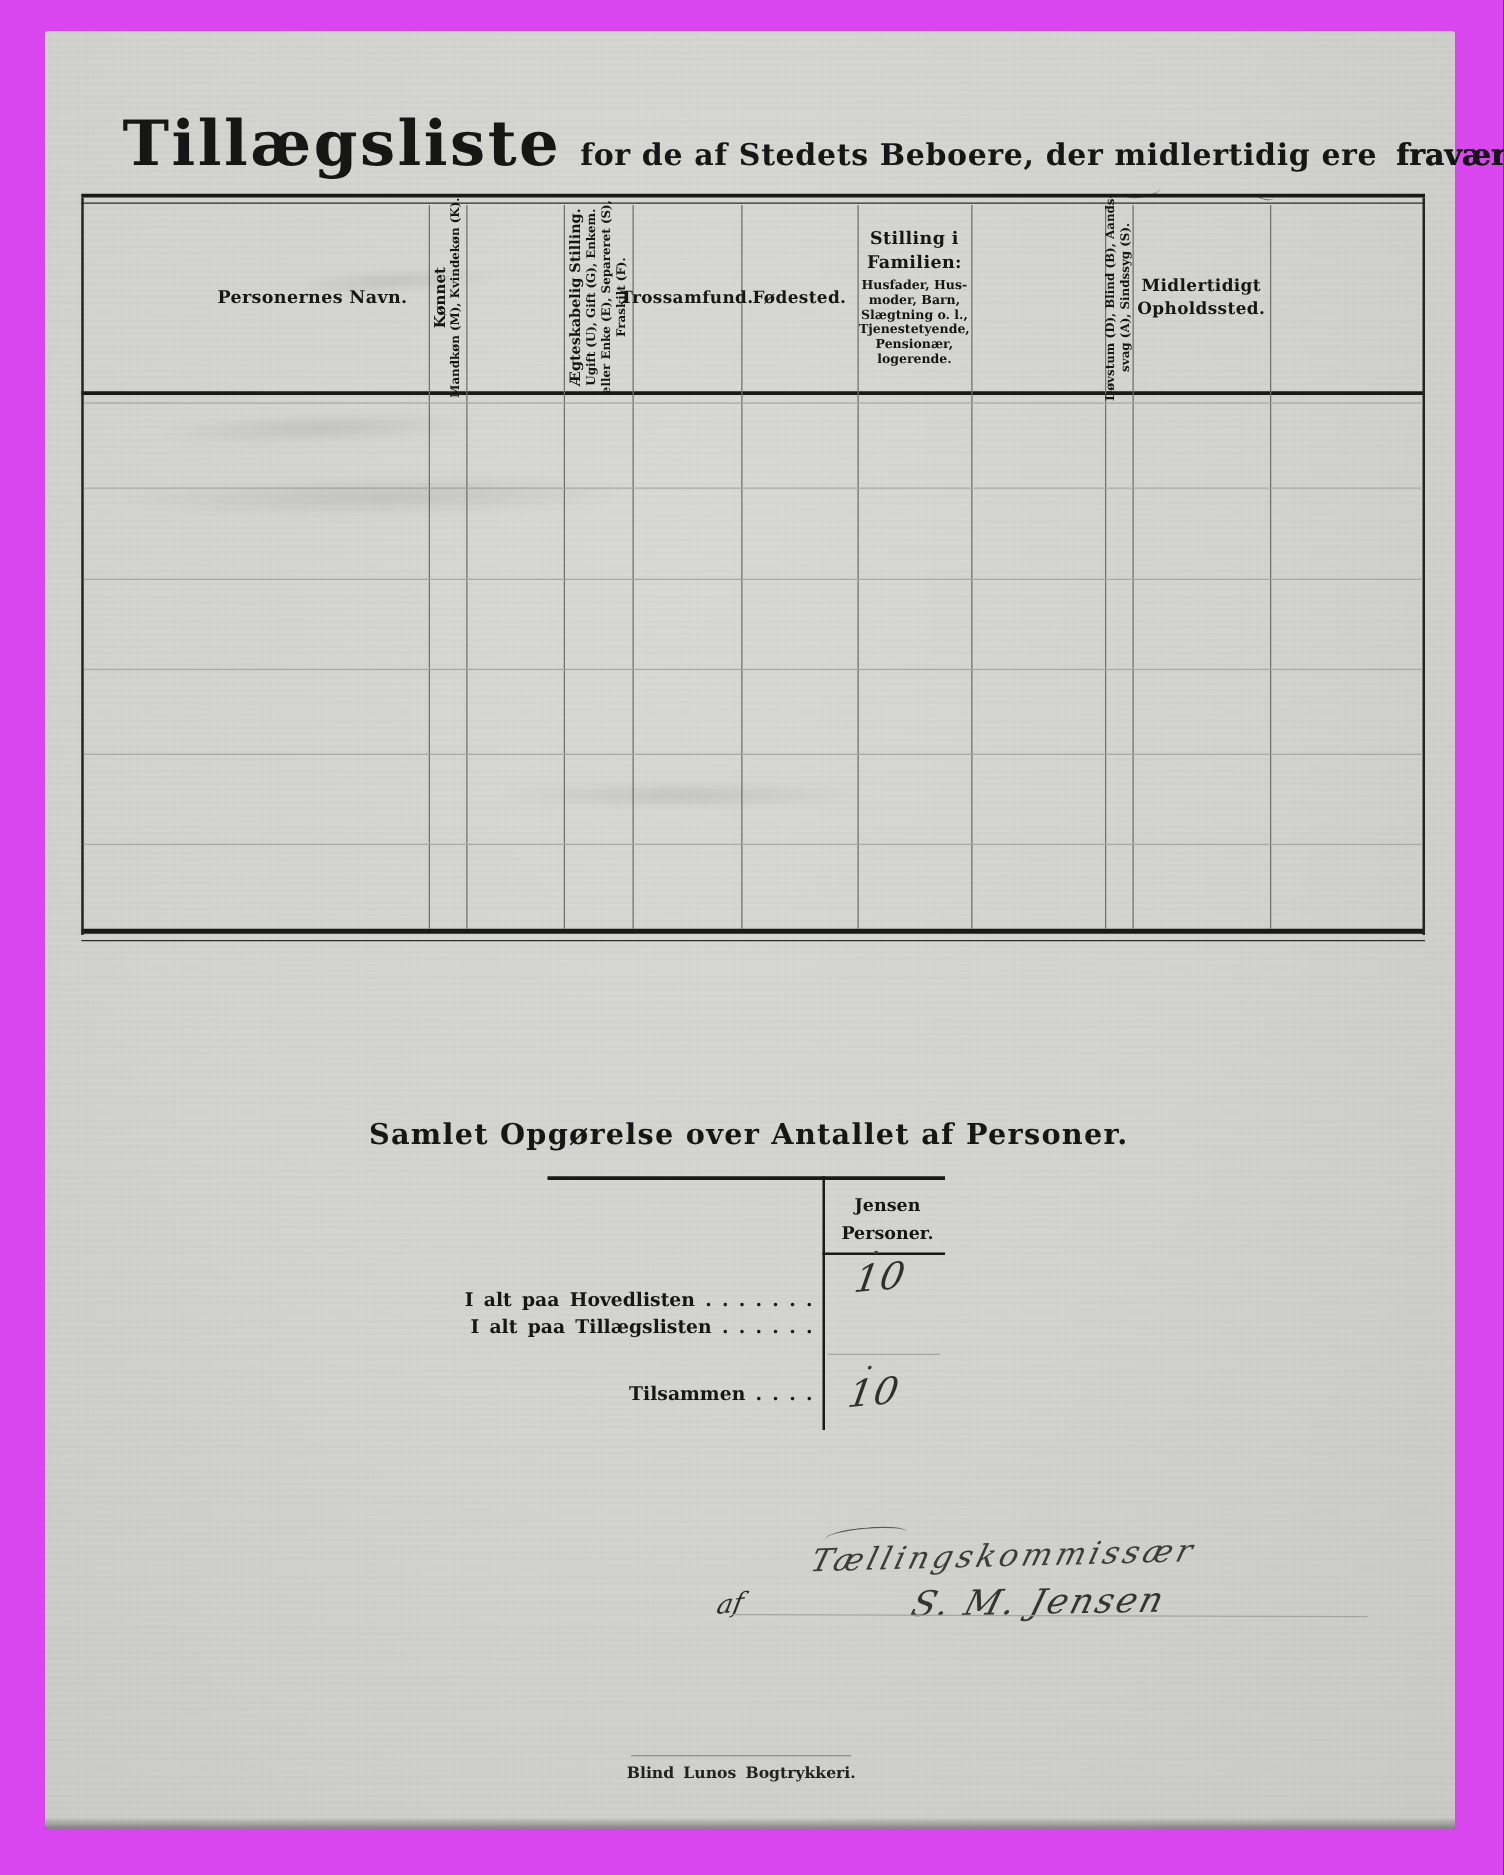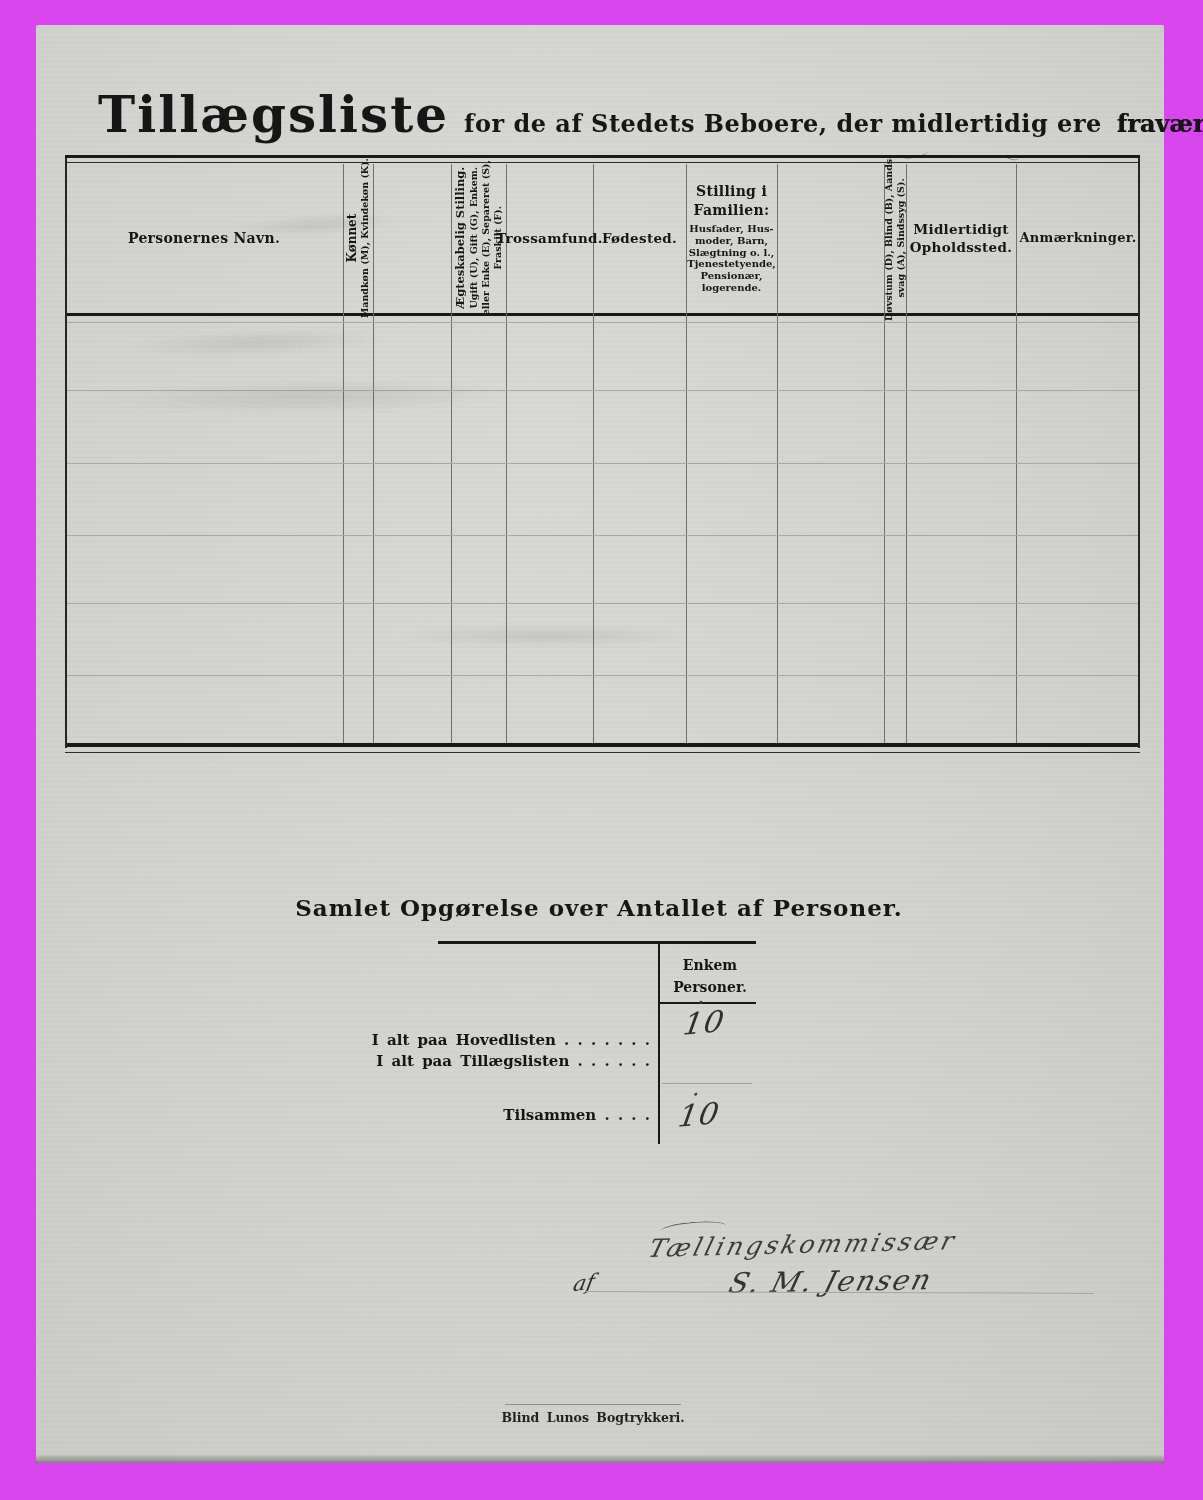--- a/index.html
+++ b/index.html
@@ -141,21 +141,21 @@
       <div class="rline" style="top:308px;"></div>
       <div class="rline" style="top:380px;"></div>
       <div class="rline" style="top:448px;"></div>
       <div class="rline" style="top:520px;"></div>
 
       <div class="smudge" style="left:60px; top:175px; width:260px; height:26px; transform:rotate(-2deg);"></div>
       <div class="smudge" style="left:30px; top:225px; width:420px; height:34px; transform:rotate(-1deg);"></div>
       <div class="smudge" style="left:160px; top:60px; width:180px; height:20px; transform:rotate(-3deg);"></div>
       <div class="smudge" style="left:330px; top:470px; width:300px; height:22px;"></div>
 
-      <div class="hc" style="left:0; width:278px;">
+      <div class="hc" style="left:0; width:278px;padding-left:46px;">
         <span class="lbl big">Personernes Navn.</span>
       </div>
 
       <div class="hc" style="left:278px; width:30px;">
         <div class="rot">
           <span class="rmain">Kønnet</span>
           <span class="rsub">Mandkøn (M), Kvindekøn (K).</span>
         </div>
       </div>
 
@@ -200,30 +200,27 @@
         </div>
       </div>
 
       <div class="hc" style="left:841px; width:110px;">
         <div class="lbl stack">
           <span>Midlertidigt</span>
           <span>Opholdssted.</span>
         </div>
       </div>
 
-      <div class="hc" style="left:951px; width:124px;">
-        <span class="lbl" style="font-size:13px;">Anmærkninger.</span>
-      </div>
     </div>
 
     <div class="sum-title">Samlet Opgørelse over Antallet af Personer.</div>
     <div class="sum-rule-top"></div>
     <div class="sum-vline"></div>
     <div class="sum-colhead">
-      <span>Enkem</span>
+      <span>Jensen</span>
       <span>Personer.</span>
     </div>
     <div class="sum-rule-under"></div>
 
     <div class="sum-label r1">I alt paa Hovedlisten . . . . . . .</div>
     <div class="sum-label r2">I alt paa Tillægslisten  . . . . . .</div>
     <div class="sum-sep"></div>
     <div class="sum-label r3">Tilsammen . . . .</div>
 
     <div class="sum-val v1 hw">10</div>

